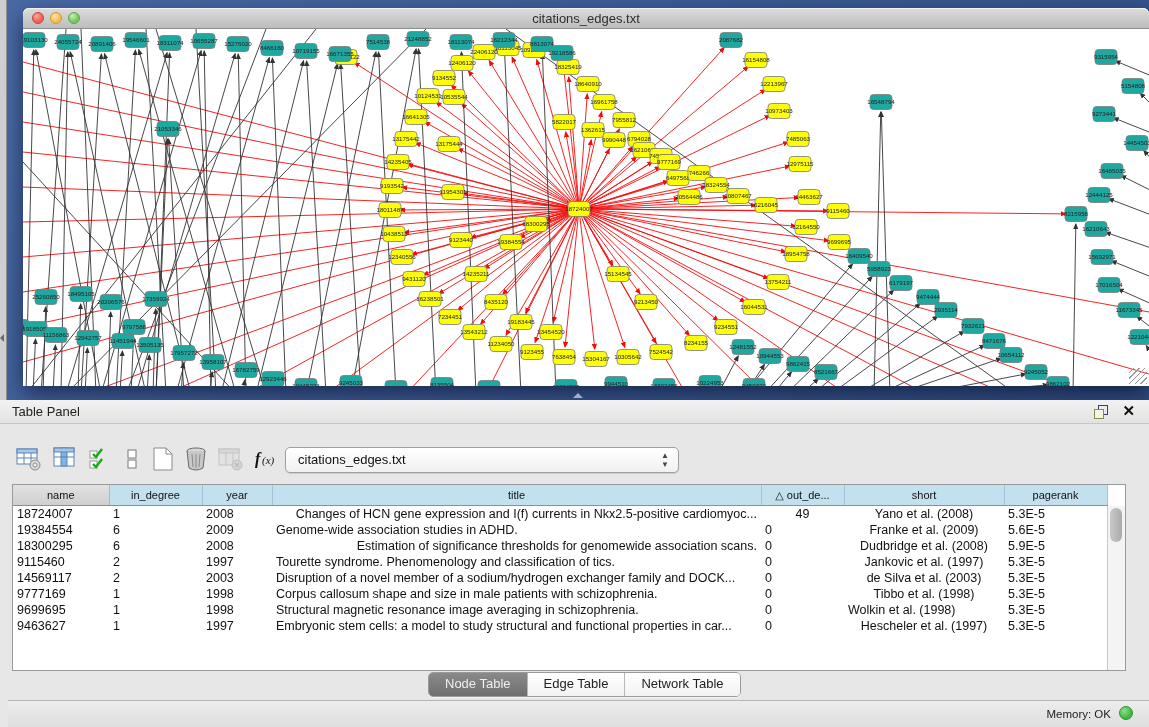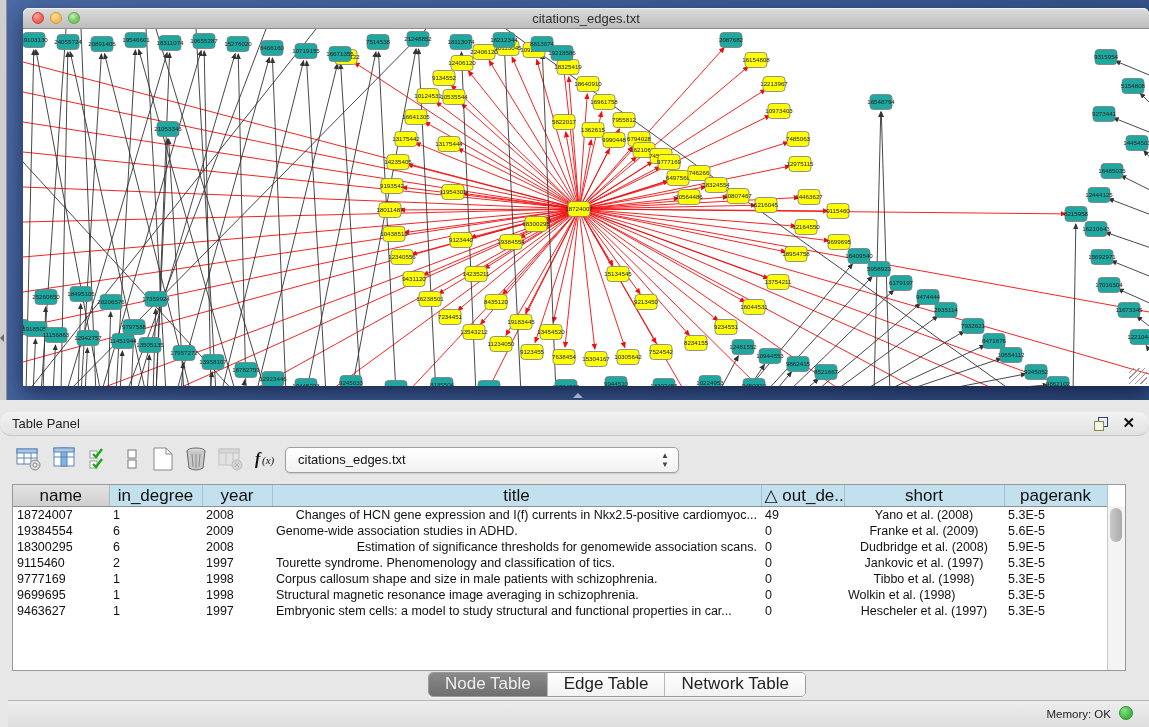--- a/index.html
+++ b/index.html
@@ -16,43 +16,43 @@
   .tl{position:absolute;top:4px;width:12px;height:12px;border-radius:50%;}
   #tl-close{left:9px;background:radial-gradient(circle at 35% 30%,#ffa49c,#ee6156 60%);border:1px solid #c44138;box-sizing:border-box;}
   #tl-min{left:27px;background:radial-gradient(circle at 35% 30%,#ffe2a8,#f3bd53 60%);border:1px solid #cf9a34;box-sizing:border-box;}
   #tl-zoom{left:45px;background:radial-gradient(circle at 35% 30%,#c9f0b4,#76c760 60%);border:1px solid #58a944;box-sizing:border-box;}
   #canvas{position:absolute;left:0;top:21px;width:1126px;height:357px;background:#ffffff;overflow:hidden;}
   #graph{display:block;width:1126px;height:357px;}
   #grip{position:absolute;right:2px;bottom:2px;width:18px;height:16px;background:
     repeating-linear-gradient(135deg,transparent 0 3px,#9a9a9a 3px 4px);}
   
   #table-panel{position:absolute;left:0;top:400px;width:1149px;height:327px;background:#e7e7e7;}
-  #panel-header{position:absolute;left:0;top:12px;width:100%;height:23px;background:linear-gradient(#f2f2f2,#e2e2e2);border-bottom:1px solid #c6c6c6;border-radius:11px;}
+  #panel-header{position:absolute;left:0;top:0;width:100%;height:23px;background:linear-gradient(#f2f2f2,#e2e2e2);border-bottom:1px solid #c6c6c6;}
   #panel-title{position:absolute;left:12px;top:4px;font-size:13px;color:#222;}
   #float-icon{position:absolute;right:42px;top:5px;width:13px;height:13px;}
   #float-icon .sq1{position:absolute;left:4px;top:0;width:8px;height:8px;border:1px solid #37406e;}
   #float-icon .sq2{position:absolute;left:0;top:4px;width:8px;height:8px;border:1px solid #8a8a4a;background:#f4f4e8;}
   #panel-close{position:absolute;right:14px;top:2px;font-size:15px;font-weight:bold;color:#111;line-height:18px;}
   #toolbar{position:absolute;left:0;top:36px;width:100%;height:48px;}
   .tb-btn{position:absolute;top:8px;width:30px;height:30px;}
   .tb-btn svg{display:block;}
   #combo{position:absolute;left:285px;top:11px;width:392px;height:24px;background:linear-gradient(#ffffff,#f1f1f1);border:1px solid #9f9f9f;border-radius:5px;box-shadow:0 1px 1px rgba(0,0,0,.12);}
   #combo .val{position:absolute;left:12px;top:4px;font-size:13px;color:#111;}
   #combo .arrows{position:absolute;right:9px;top:3px;font-size:8px;color:#444;line-height:9px;text-align:center;}
   
   #table-wrap{position:absolute;left:12px;top:84px;width:1114px;height:187px;background:#fff;border:1px solid #9a9a9a;box-sizing:border-box;}
   #grid{border-collapse:collapse;table-layout:fixed;width:1094px;font-size:12.5px;color:#111;}
-  #grid th{height:20px;background:#c2e0ee;border-right:1px solid #9fc4d6;border-bottom:1px solid #8f8f8f;font-weight:normal;font-size:17px;text-align:center;overflow:hidden;white-space:nowrap;padding:0 3px;}
+  #grid th{height:20px;background:#c2e0ee;border-right:1px solid #9fc4d6;border-bottom:1px solid #8f8f8f;font-weight:normal;font-size:11px;text-align:center;overflow:hidden;white-space:nowrap;padding:0 3px;}
   #grid th.gray{background:linear-gradient(#e2e2e2,#cfcfcf);border-right:1px solid #b5b5b5;}
   #grid td{height:16px;padding:0 4px;overflow:hidden;white-space:nowrap;border:none;}
   #vscroll{position:absolute;right:0;top:21px;bottom:0;width:17px;background:#f4f4f4;border-left:1px solid #c9c9c9;}
   #vthumb{position:absolute;left:2px;top:2px;width:12px;height:34px;border-radius:6px;background:linear-gradient(90deg,#c9c9c9,#ababab);}
   
   #tabs{position:absolute;left:428px;top:272px;height:23px;display:flex;border:1px solid #9a9a9a;border-radius:5px;overflow:hidden;background:#fff;box-shadow:0 1px 0 rgba(255,255,255,.6);}
-  .tab{padding:0 16px;font-size:17px;line-height:22px;color:#222;background:linear-gradient(#ffffff,#f2f2f2);border-right:1px solid #b8b8b8;}
+  .tab{padding:0 16px;font-size:13px;line-height:22px;color:#222;background:linear-gradient(#ffffff,#f2f2f2);border-right:1px solid #b8b8b8;}
   .tab:last-child{border-right:none;}
   .tab.sel{background:linear-gradient(#8a8a8a,#6f6f6f);color:#efefef;}
   
   #statusbar{position:absolute;left:8px;top:300px;width:100%;height:27px;background:linear-gradient(#ededed,#dddddd);border-top:1px solid #b5b5b5;}
   #mem-label{position:absolute;right:46px;top:7px;font-size:11.5px;color:#222;}
   #mem-dot{position:absolute;right:24px;top:5px;width:14px;height:14px;border-radius:50%;background:radial-gradient(circle at 35% 30%,#8ae08a,#3cb43c 70%);border:1px solid #2f8f2f;box-sizing:border-box;}
 </style>
 </head>
 <body>
 
@@ -915,21 +915,21 @@
             <th class="">short</th>
             <th class="">pagerank</th>
           </tr>
         </thead>
         <tbody>
           <tr>
             <td style="text-align:left">18724007</td>
             <td style="text-align:left">1</td>
             <td style="text-align:left">2008</td>
             <td style="text-align:right">Changes of HCN gene expression and I(f) currents in Nkx2.5-positive cardiomyoc...</td>
-            <td style="text-align:left">49</td>
+            <td style="text-align:center">49</td>
             <td style="text-align:center">Yano et al. (2008)</td>
             <td style="text-align:left">5.3E-5</td>
           </tr>
           <tr>
             <td style="text-align:left">19384554</td>
             <td style="text-align:left">6</td>
             <td style="text-align:left">2009</td>
             <td style="text-align:left">Genome-wide association studies in ADHD.</td>
             <td style="text-align:left">0</td>
             <td style="text-align:center">Franke et al. (2009)</td>
@@ -944,20 +944,29 @@
             <td style="text-align:center">Dudbridge et al. (2008)</td>
             <td style="text-align:left">5.9E-5</td>
           </tr>
           <tr>
             <td style="text-align:left">9115460</td>
             <td style="text-align:left">2</td>
             <td style="text-align:left">1997</td>
             <td style="text-align:left">Tourette syndrome. Phenomenology and classification of tics.</td>
             <td style="text-align:left">0</td>
             <td style="text-align:center">Jankovic et al. (1997)</td>
+            <td style="text-align:left">5.3E-5</td>
+          </tr>
+          <tr>
+            <td style="text-align:left">14569117</td>
+            <td style="text-align:left">2</td>
+            <td style="text-align:left">2003</td>
+            <td style="text-align:left">Disruption of a novel member of a sodium/hydrogen exchanger family and DOCK...</td>
+            <td style="text-align:left">0</td>
+            <td style="text-align:center">de Silva et al. (2003)</td>
             <td style="text-align:left">5.3E-5</td>
           </tr>
           <tr>
             <td style="text-align:left">9777169</td>
             <td style="text-align:left">1</td>
             <td style="text-align:left">1998</td>
             <td style="text-align:left">Corpus callosum shape and size in male patients with schizophrenia.</td>
             <td style="text-align:left">0</td>
             <td style="text-align:center">Tibbo et al. (1998)</td>
             <td style="text-align:left">5.3E-5</td>

